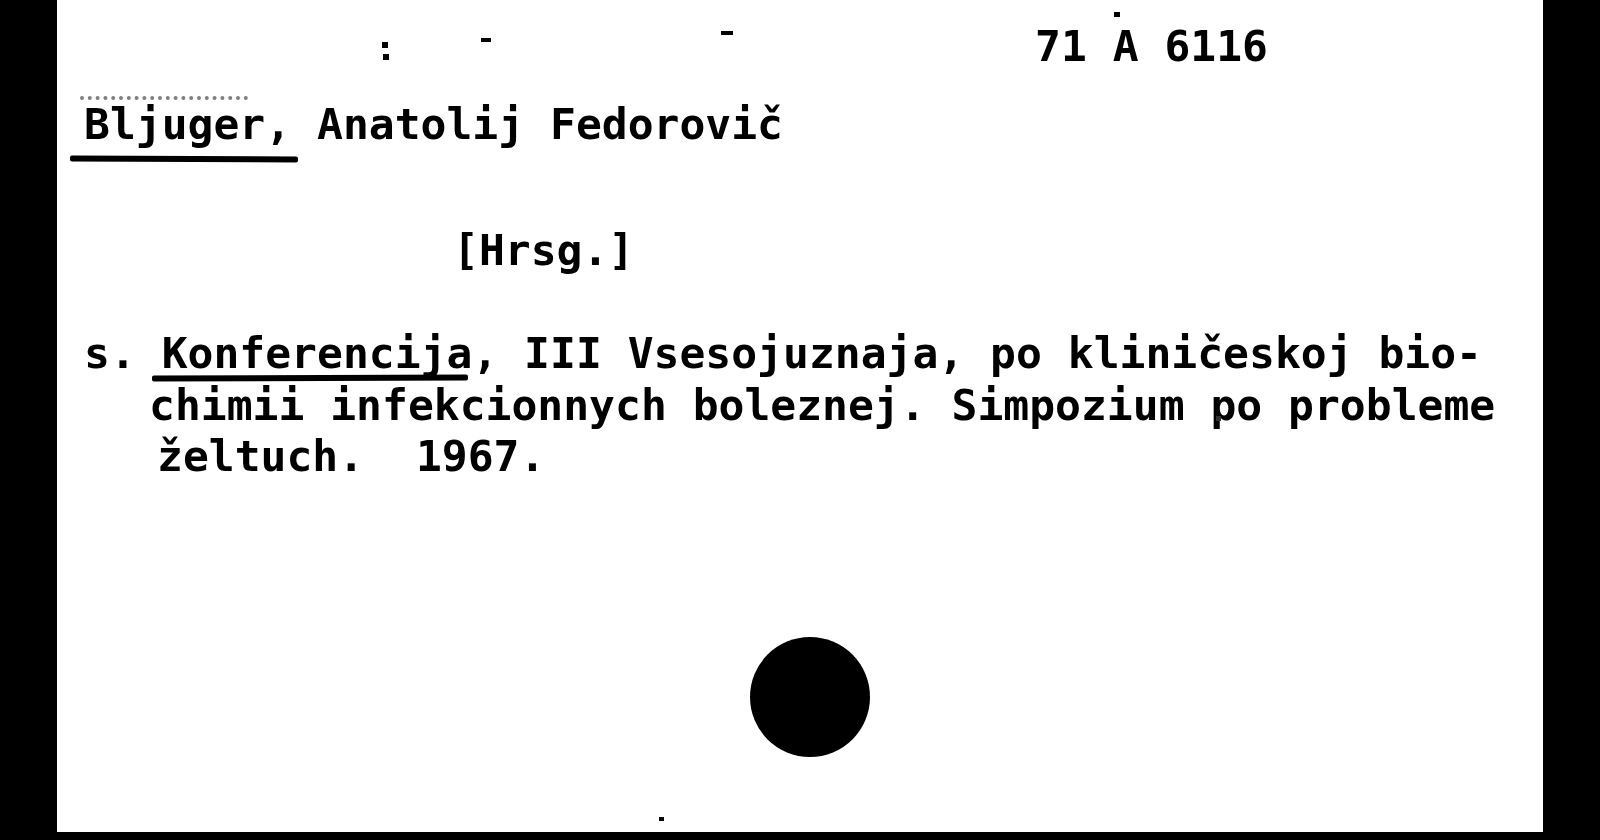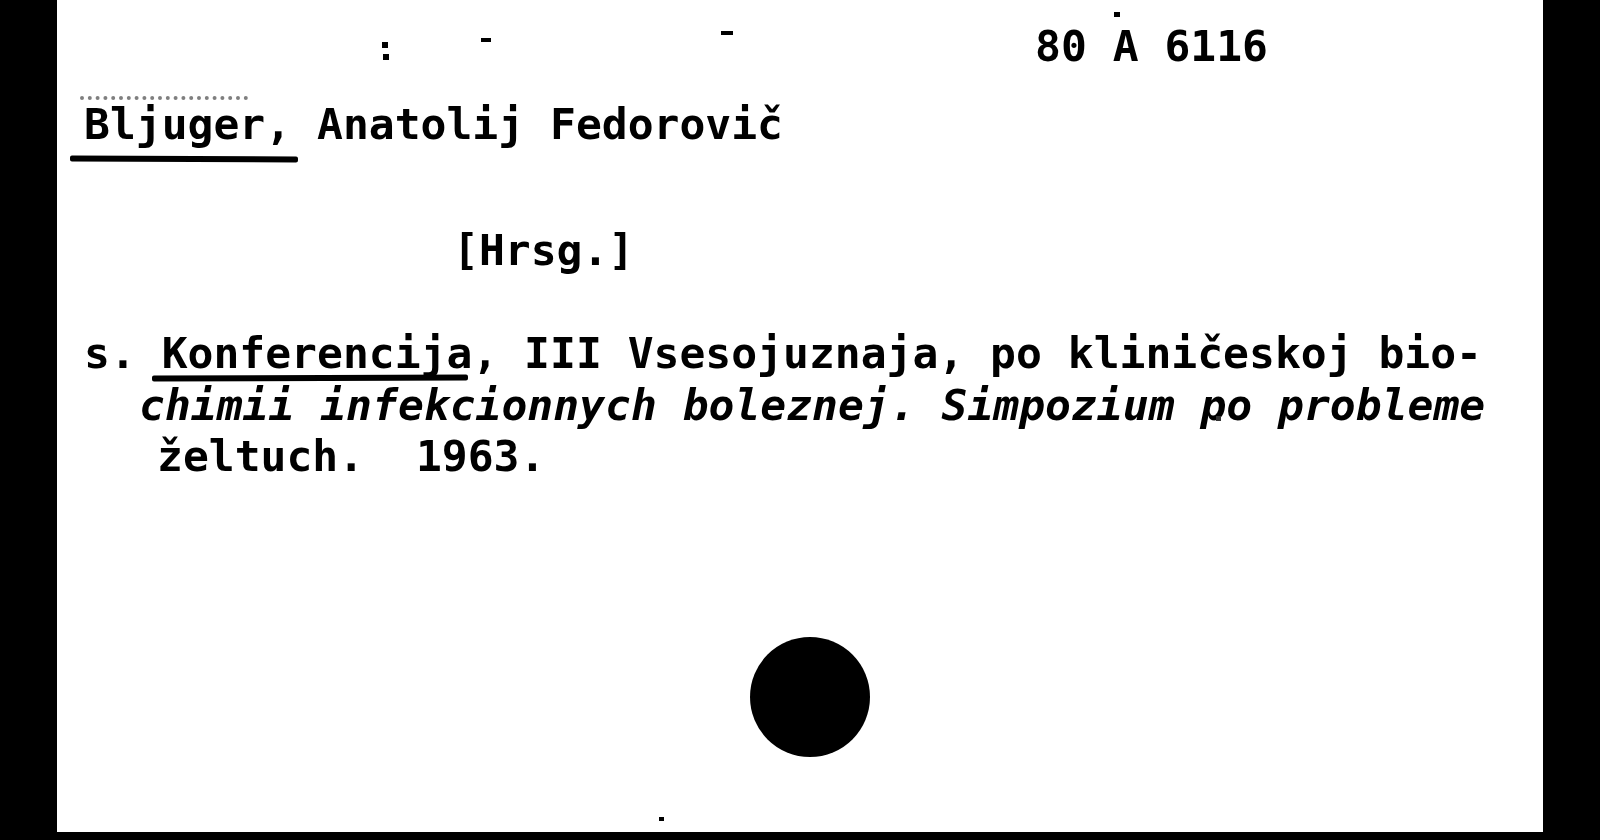--- a/index.html
+++ b/index.html
@@ -26,21 +26,21 @@
     line-height: 48px;
     font-weight: bold;
     letter-spacing: 0;
     white-space: pre;
     color: #000000;
   }
   .call-number   { left: 1035px; top: 22px; }
   .author-line   { left: 84px;  top: 100px; text-align: center; }
   .role-line     { left: 453px; top: 226px; }
   .ref-line-1    { left: 84px;  top: 329px; }
-  .ref-line-2    { left: 139px; top: 381px; font-style: italic; }
+  .ref-line-2    { left: 149px; top: 381px; }
   .ref-line-3    { left: 157px; top: 432px; }
 
   .underline-bar {
     position: absolute;
     background: #000000;
     height: 6px;
     border-radius: 2px;
   }
   .author-underline { left: 70px;  top: 156px; width: 228px; transform: rotate(0.2deg); }
   .title-underline  { left: 152px; top: 375px; width: 316px; transform: rotate(-0.15deg); }
@@ -72,35 +72,35 @@
 </style>
 </head>
 <body>
 
 <div class="card">
 
   <div class="scan-border border-left"></div>
   <div class="scan-border border-right"></div>
   <div class="scan-border border-bottom"></div>
 
-  <div class="tw-line call-number">80 A 6116</div>
+  <div class="tw-line call-number">71 A 6116</div>
 
   <div class="pencil-smudge"></div>
 
   <div class="tw-line author-line"><span>Bljuger</span><span>, Anatolij Fedorovič</span></div>
   <div class="underline-bar author-underline"></div>
 
   <div class="tw-line ref-line-1"><span>s. </span><span>Konferencija</span><span>, III Vsesojuznaja, po kliničeskoj bio-</span></div>
 
   <div class="tw-line role-line">[Hrsg.]</div>
   <div class="underline-bar title-underline"></div>
 
   <div class="tw-line ref-line-2">chimii infekcionnych boleznej. Simpozium po probleme</div>
 
-  <div class="tw-line ref-line-3">želtuch.  1963.</div>
+  <div class="tw-line ref-line-3">želtuch.  1967.</div>
 
   <div class="hole-punch"></div>
 
   <div class="speck speck-colon-top"></div>
   <div class="speck speck-colon-bottom"></div>
   <div class="speck speck-dash-1"></div>
   <div class="speck speck-dash-2"></div>
   <div class="speck speck-above-a"></div>
   <div class="speck speck-bottom"></div>
   <div class="speck speck-mid"></div>

